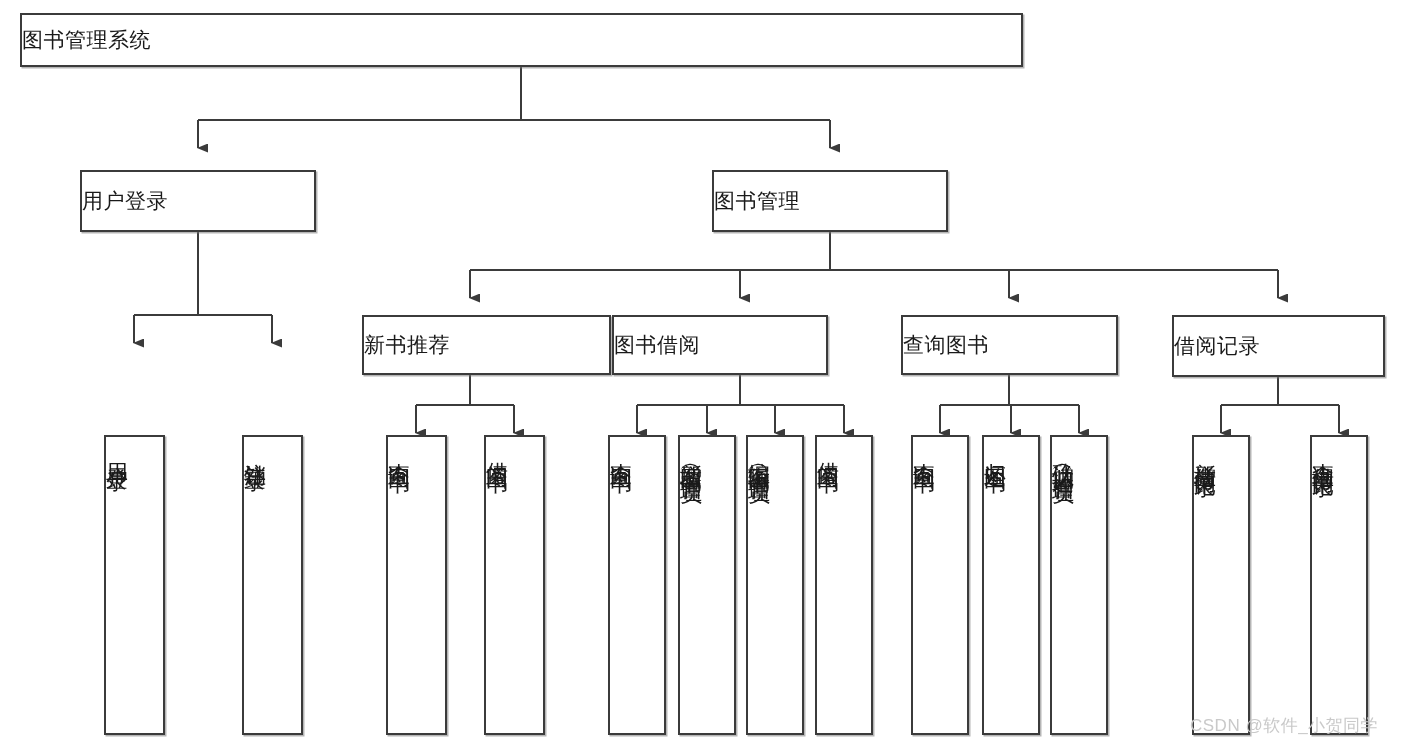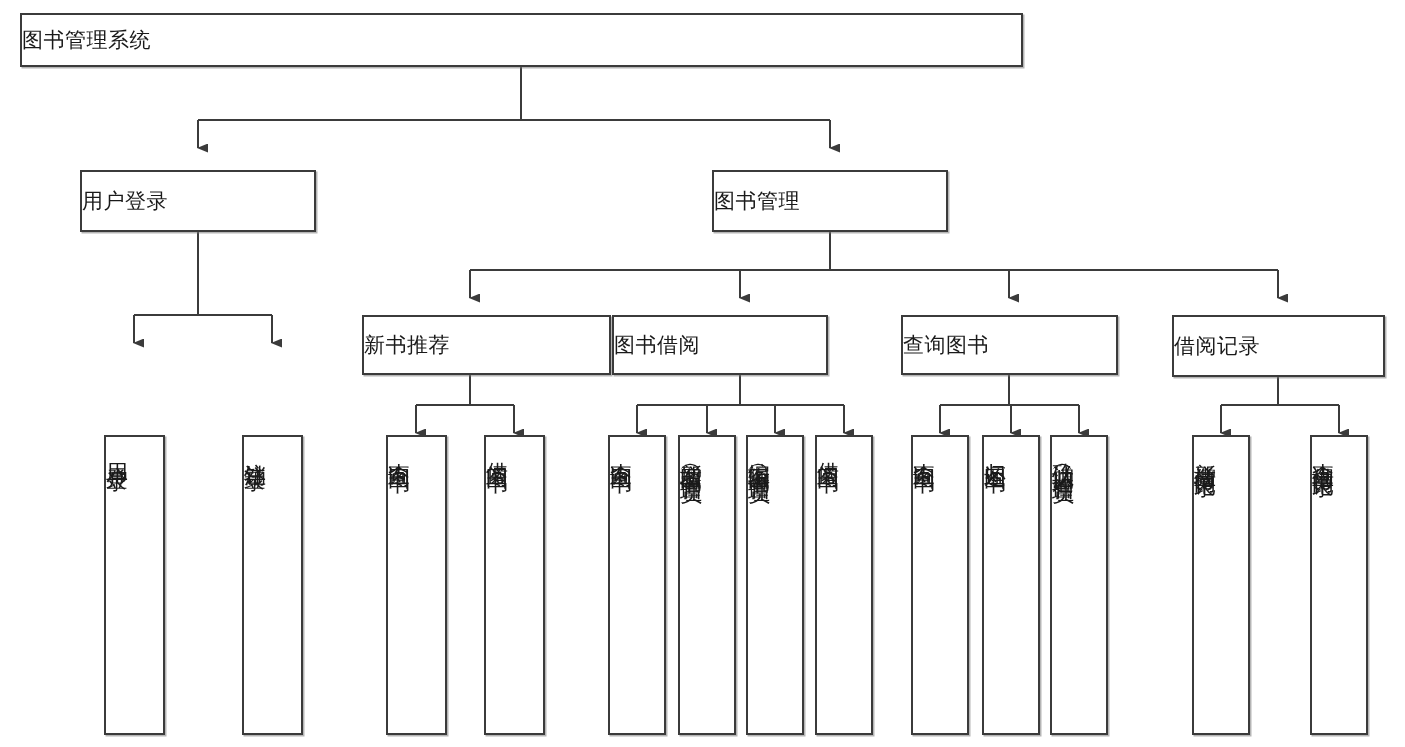--- a/index.html
+++ b/index.html
@@ -170,14 +170,15 @@
         <span class="label">确认归还（管理员）</span>
       </div>
       <div class="node vert" style="left: 1192px; top: 435px; width: 58px; height: 300px;">
         <span class="label">新增借阅记录</span>
       </div>
       <div class="node vert" style="left: 1310px; top: 435px; width: 58px; height: 300px;">
         <span class="label">查询借阅记录</span>
       </div>
     </div>
 
+  <div class="watermark" style="left: 1190px; top: 714px;">CSDN @软件_小贺同学</div>
 
 </div>
 
 </body></html>

